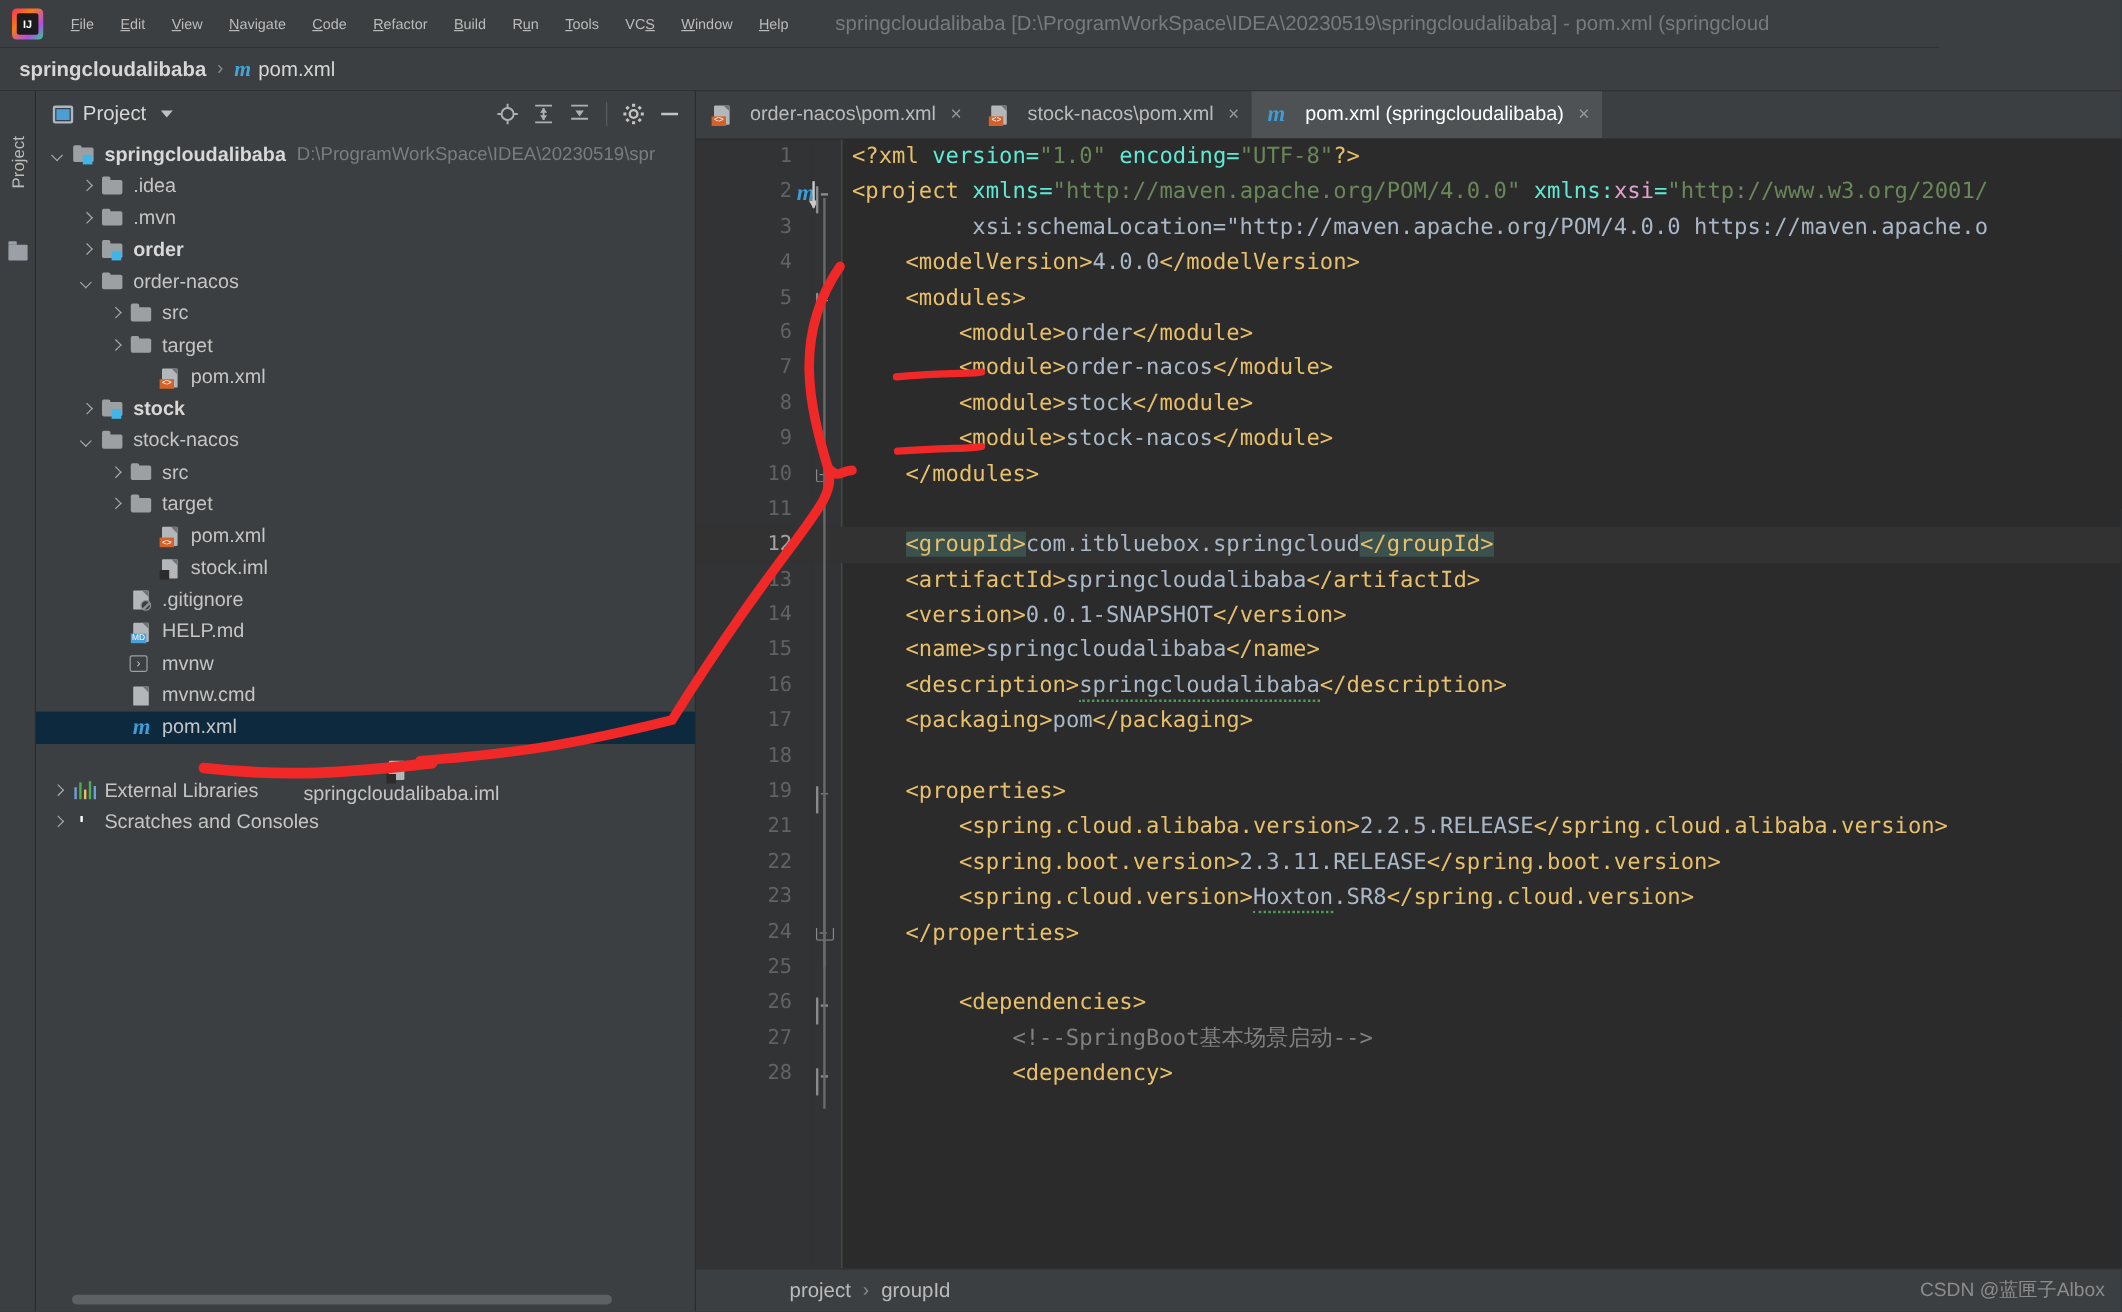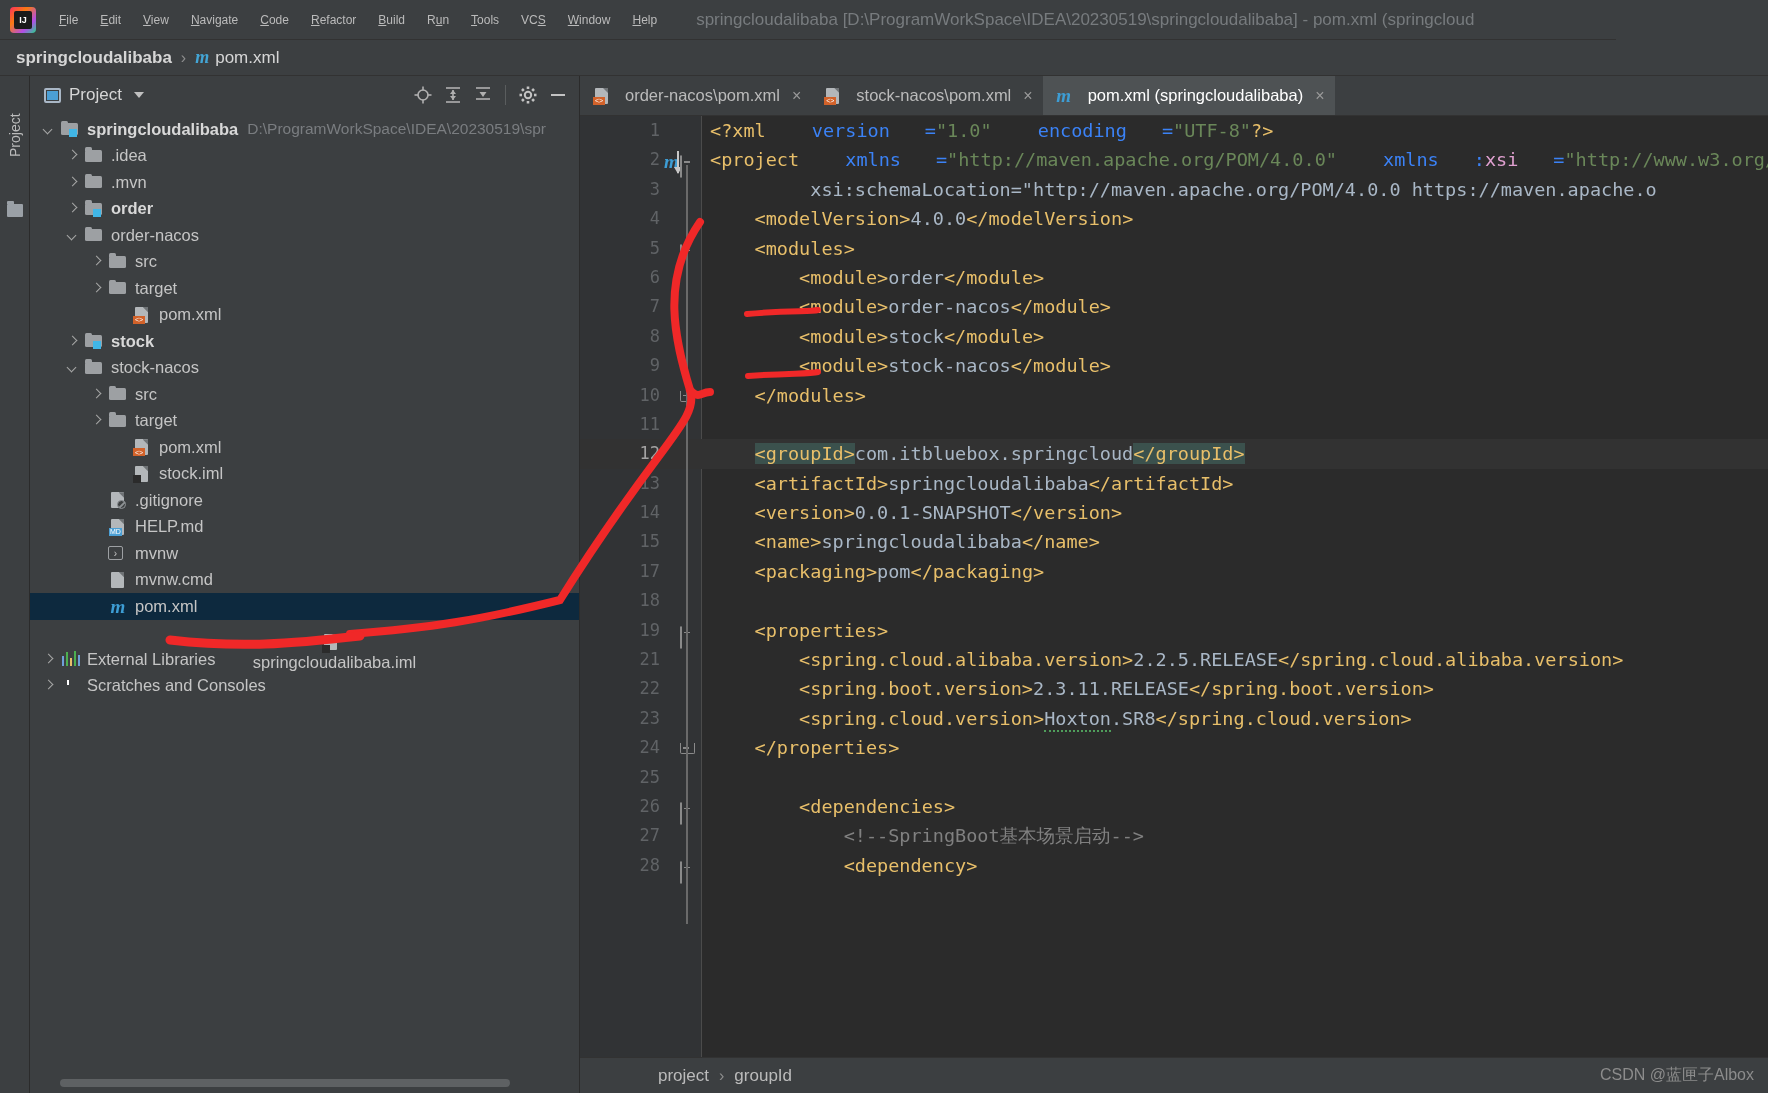--- a/index.html
+++ b/index.html
@@ -226,21 +226,21 @@
     position: absolute; left: 0; width: 80px; text-align: right; color: #606366; font-size: 17px;
   }
   .cline.caret .lnum { color: #a4a3a3; }
   .cline .ctext { position: absolute; left: 130px; top: 0; }
   .cline.caret { background: #323232; }
   .cline.caret .caretbg {
     position:absolute; left:96px; top:0; width:1092px; height:29.4px; background:#323232; z-index:0;
   }
 
   .t-tag { color: #e8bf6a; }
-  .t-attr { color: #3b82f6; margin-left: 35px; }
+  .t-attr { color: #5eead4; }
   .t-val { color: #6a8759; }
   .t-ns  { color: #e0a0d0; }
   .t-text { color: #a9b7c6; }
   .t-comment { color: #808080; }
   .t-hl { background: #3b514d; }
   .spell {
     border-bottom: 2px dotted #4f9d5b;
     padding-bottom: 1px;
   }
 
@@ -566,20 +566,21 @@
           <div class="cline"><span class="lnum">6</span><span class="ctext"><span class="t-text">        </span><span class="t-tag">&lt;module&gt;</span><span class="t-text">order</span><span class="t-tag">&lt;/module&gt;</span></span></div>
           <div class="cline"><span class="lnum">7</span><span class="ctext"><span class="t-text">        </span><span class="t-tag">&lt;module&gt;</span><span class="t-text">order-nacos</span><span class="t-tag">&lt;/module&gt;</span></span></div>
           <div class="cline"><span class="lnum">8</span><span class="ctext"><span class="t-text">        </span><span class="t-tag">&lt;module&gt;</span><span class="t-text">stock</span><span class="t-tag">&lt;/module&gt;</span></span></div>
           <div class="cline"><span class="lnum">9</span><span class="ctext"><span class="t-text">        </span><span class="t-tag">&lt;module&gt;</span><span class="t-text">stock-nacos</span><span class="t-tag">&lt;/module&gt;</span></span></div>
           <div class="cline"><span class="lnum">10</span><span class="fold-marker" style="top: 7px;"><span class="fold-end"></span></span><span class="ctext"><span class="t-text">    </span><span class="t-tag">&lt;/modules&gt;</span></span></div>
           <div class="cline"><span class="lnum">11</span><span class="ctext"></span></div>
           <div class="cline caret"><div class="caretbg"></div><span class="lnum">12</span><span class="ctext"><span class="t-text">    </span><span class="t-tag t-hl">&lt;groupId&gt;</span><span class="t-text">com.itbluebox.springcloud</span><span class="t-tag t-hl">&lt;/groupId&gt;</span></span></div>
           <div class="cline"><span class="lnum">13</span><span class="ctext"><span class="t-text">    </span><span class="t-tag">&lt;artifactId&gt;</span><span class="t-text">springcloudalibaba</span><span class="t-tag">&lt;/artifactId&gt;</span></span></div>
           <div class="cline"><span class="lnum">14</span><span class="ctext"><span class="t-text">    </span><span class="t-tag">&lt;version&gt;</span><span class="t-text">0.0.1-SNAPSHOT</span><span class="t-tag">&lt;/version&gt;</span></span></div>
           <div class="cline"><span class="lnum">15</span><span class="ctext"><span class="t-text">    </span><span class="t-tag">&lt;name&gt;</span><span class="t-text">springcloudalibaba</span><span class="t-tag">&lt;/name&gt;</span></span></div>
+          <div class="cline"><span class="lnum">16</span><span class="ctext"><span class="t-text">    </span><span class="t-tag">&lt;description&gt;</span><span class="t-text"></span><span class="t-text spell">springcloudalibaba</span><span class="t-text"></span><span class="t-tag">&lt;/description&gt;</span></span></div>
           <div class="cline"><span class="lnum">17</span><span class="ctext"><span class="t-text">    </span><span class="t-tag">&lt;packaging&gt;</span><span class="t-text">pom</span><span class="t-tag">&lt;/packaging&gt;</span></span></div>
           <div class="cline"><span class="lnum">18</span><span class="ctext"></span></div>
           <div class="cline"><span class="lnum">19</span><span class="fold-marker" style="top: 7px;"><span class="fold-box"></span></span><span class="ctext"><span class="t-text">    </span><span class="t-tag">&lt;properties&gt;</span></span></div>
           <div class="cline"><span class="lnum">21</span><span class="ctext"><span class="t-text">        </span><span class="t-tag">&lt;spring.cloud.alibaba.version&gt;</span><span class="t-text">2.2.5.RELEASE</span><span class="t-tag">&lt;/spring.cloud.alibaba.version&gt;</span></span></div>
           <div class="cline"><span class="lnum">22</span><span class="ctext"><span class="t-text">        </span><span class="t-tag">&lt;spring.boot.version&gt;</span><span class="t-text">2.3.11.RELEASE</span><span class="t-tag">&lt;/spring.boot.version&gt;</span></span></div>
           <div class="cline"><span class="lnum">23</span><span class="ctext"><span class="t-text">        </span><span class="t-tag">&lt;spring.cloud.version&gt;</span><span class="t-text"></span><span class="t-text spell">Hoxton</span><span class="t-text">.SR8</span><span class="t-tag">&lt;/spring.cloud.version&gt;</span></span></div>
           <div class="cline"><span class="lnum">24</span><span class="fold-marker" style="top: 7px;"><span class="fold-end"></span></span><span class="ctext"><span class="t-text">    </span><span class="t-tag">&lt;/properties&gt;</span></span></div>
           <div class="cline"><span class="lnum">25</span><span class="ctext"></span></div>
           <div class="cline"><span class="lnum">26</span><span class="fold-marker" style="top: 7px;"><span class="fold-box"></span></span><span class="ctext"><span class="t-text">        </span><span class="t-tag">&lt;dependencies&gt;</span></span></div>
           <div class="cline"><span class="lnum">27</span><span class="ctext"><span class="t-comment">            &lt;!--SpringBoot基本场景启动--&gt;</span></span></div>

